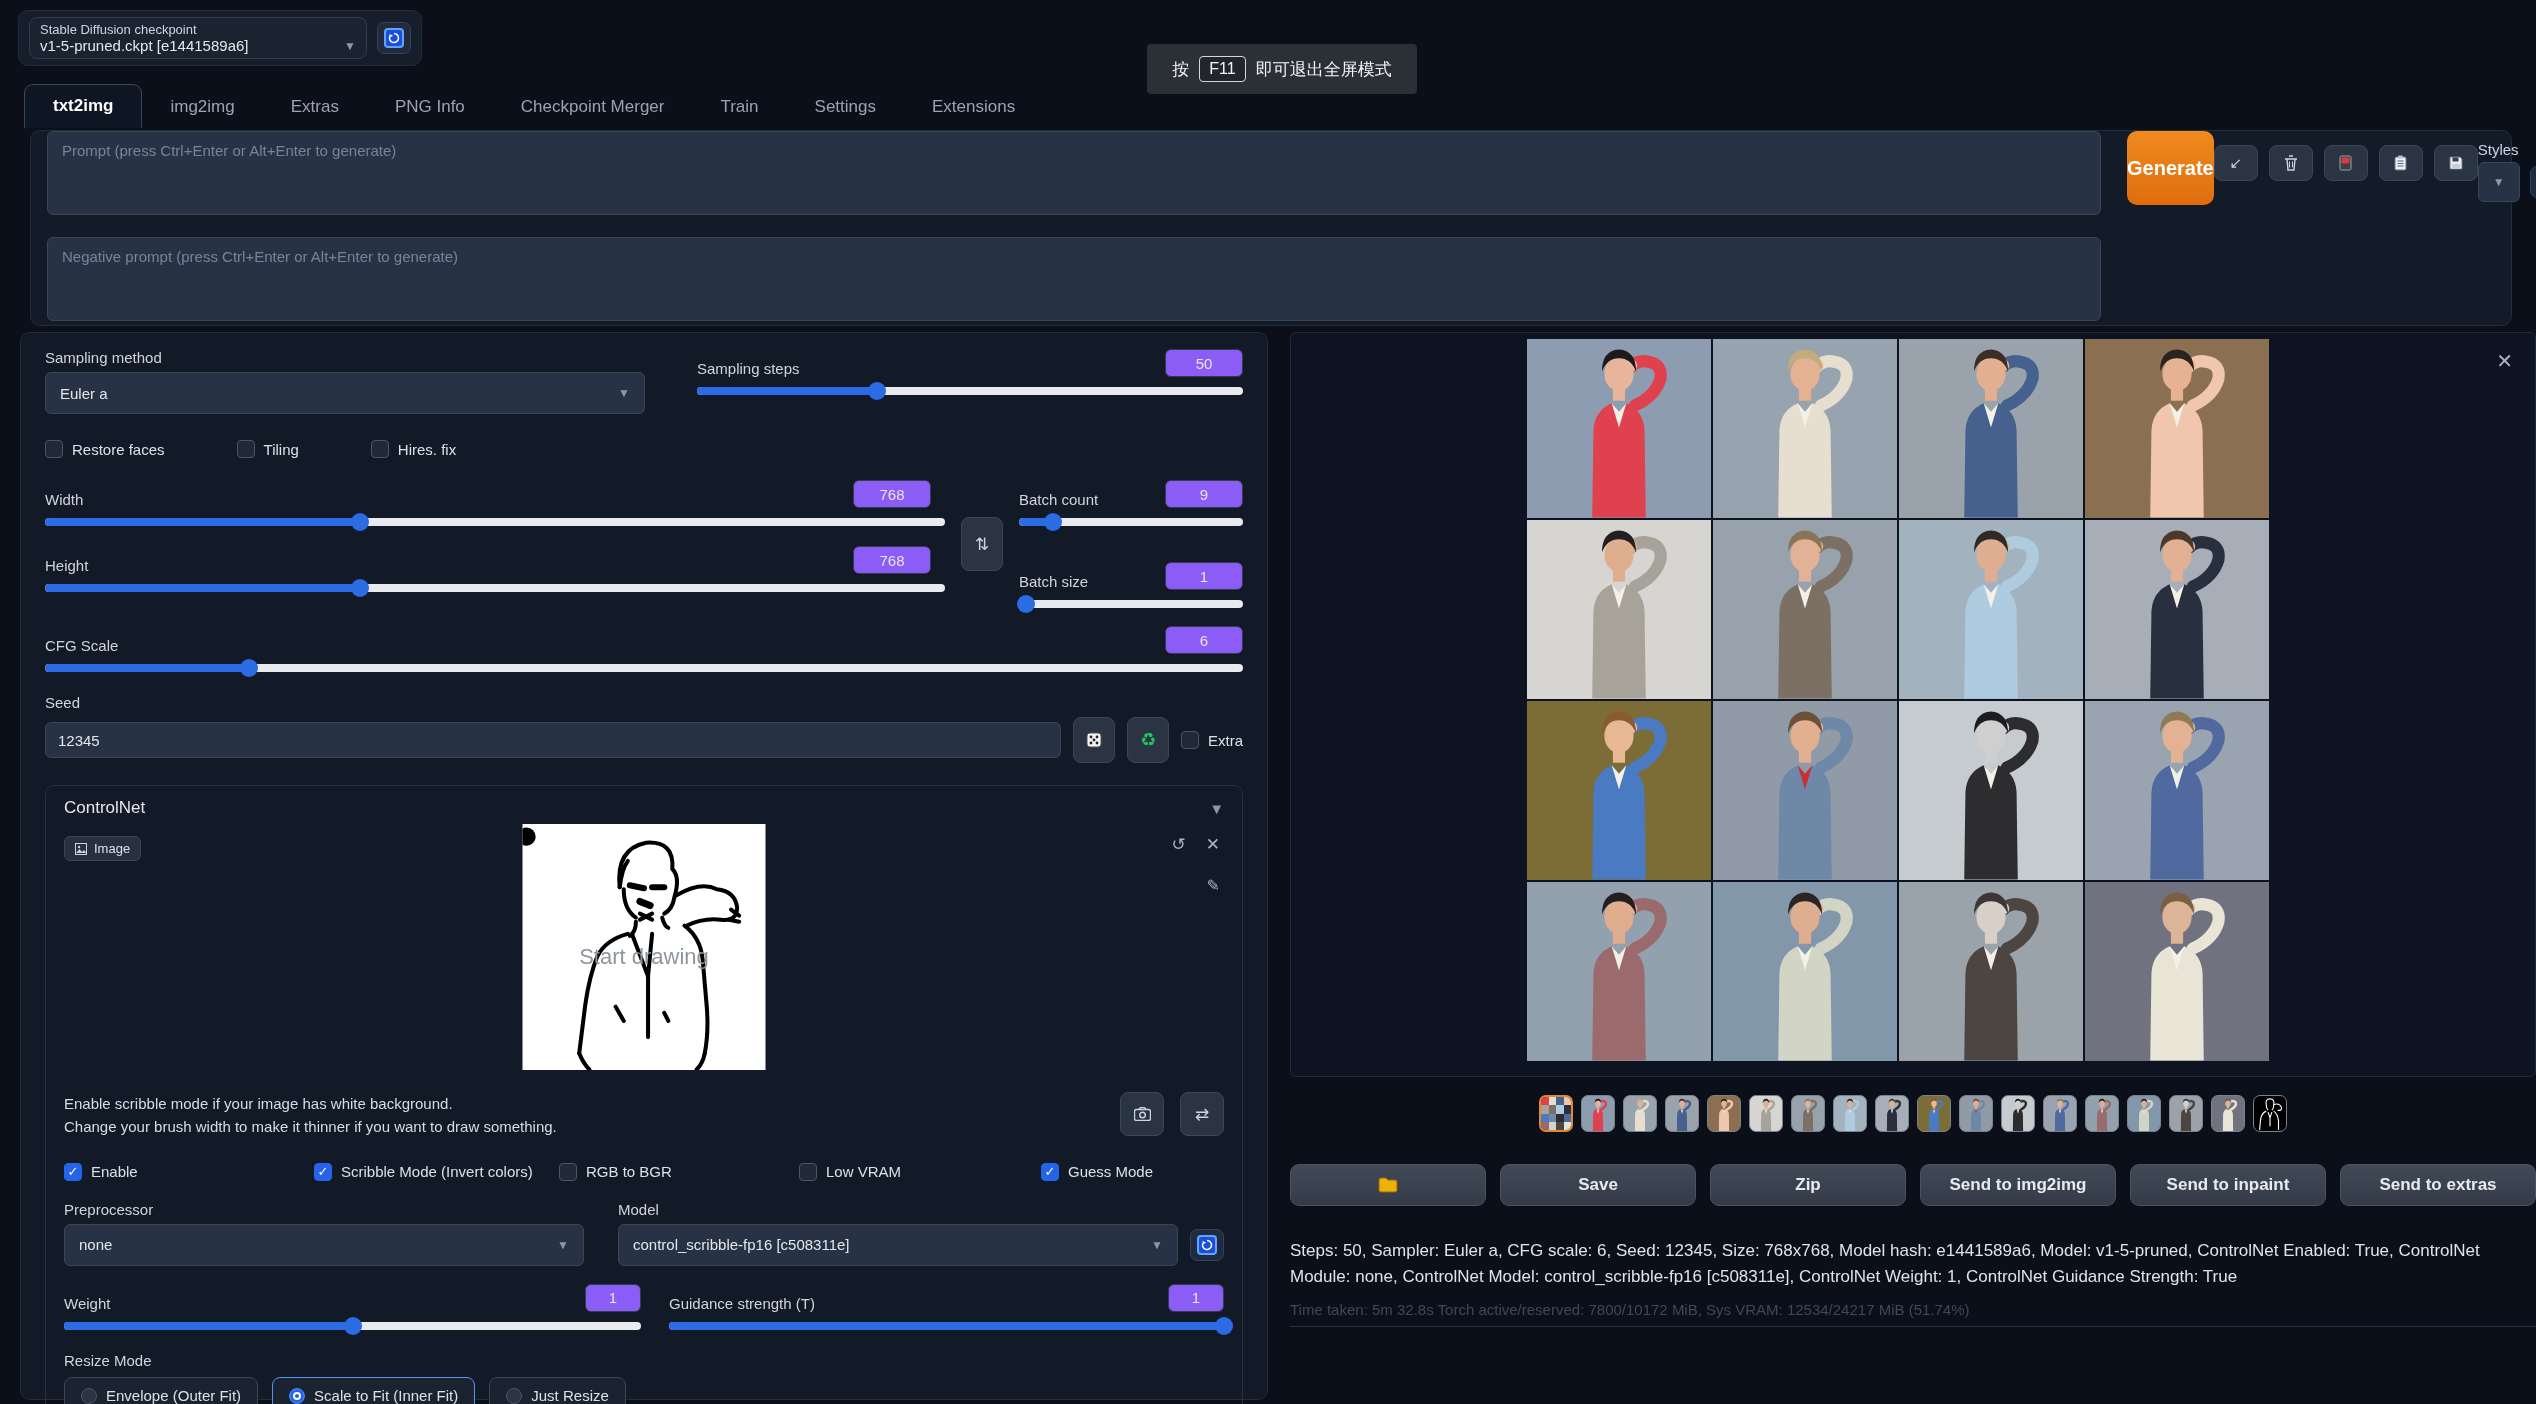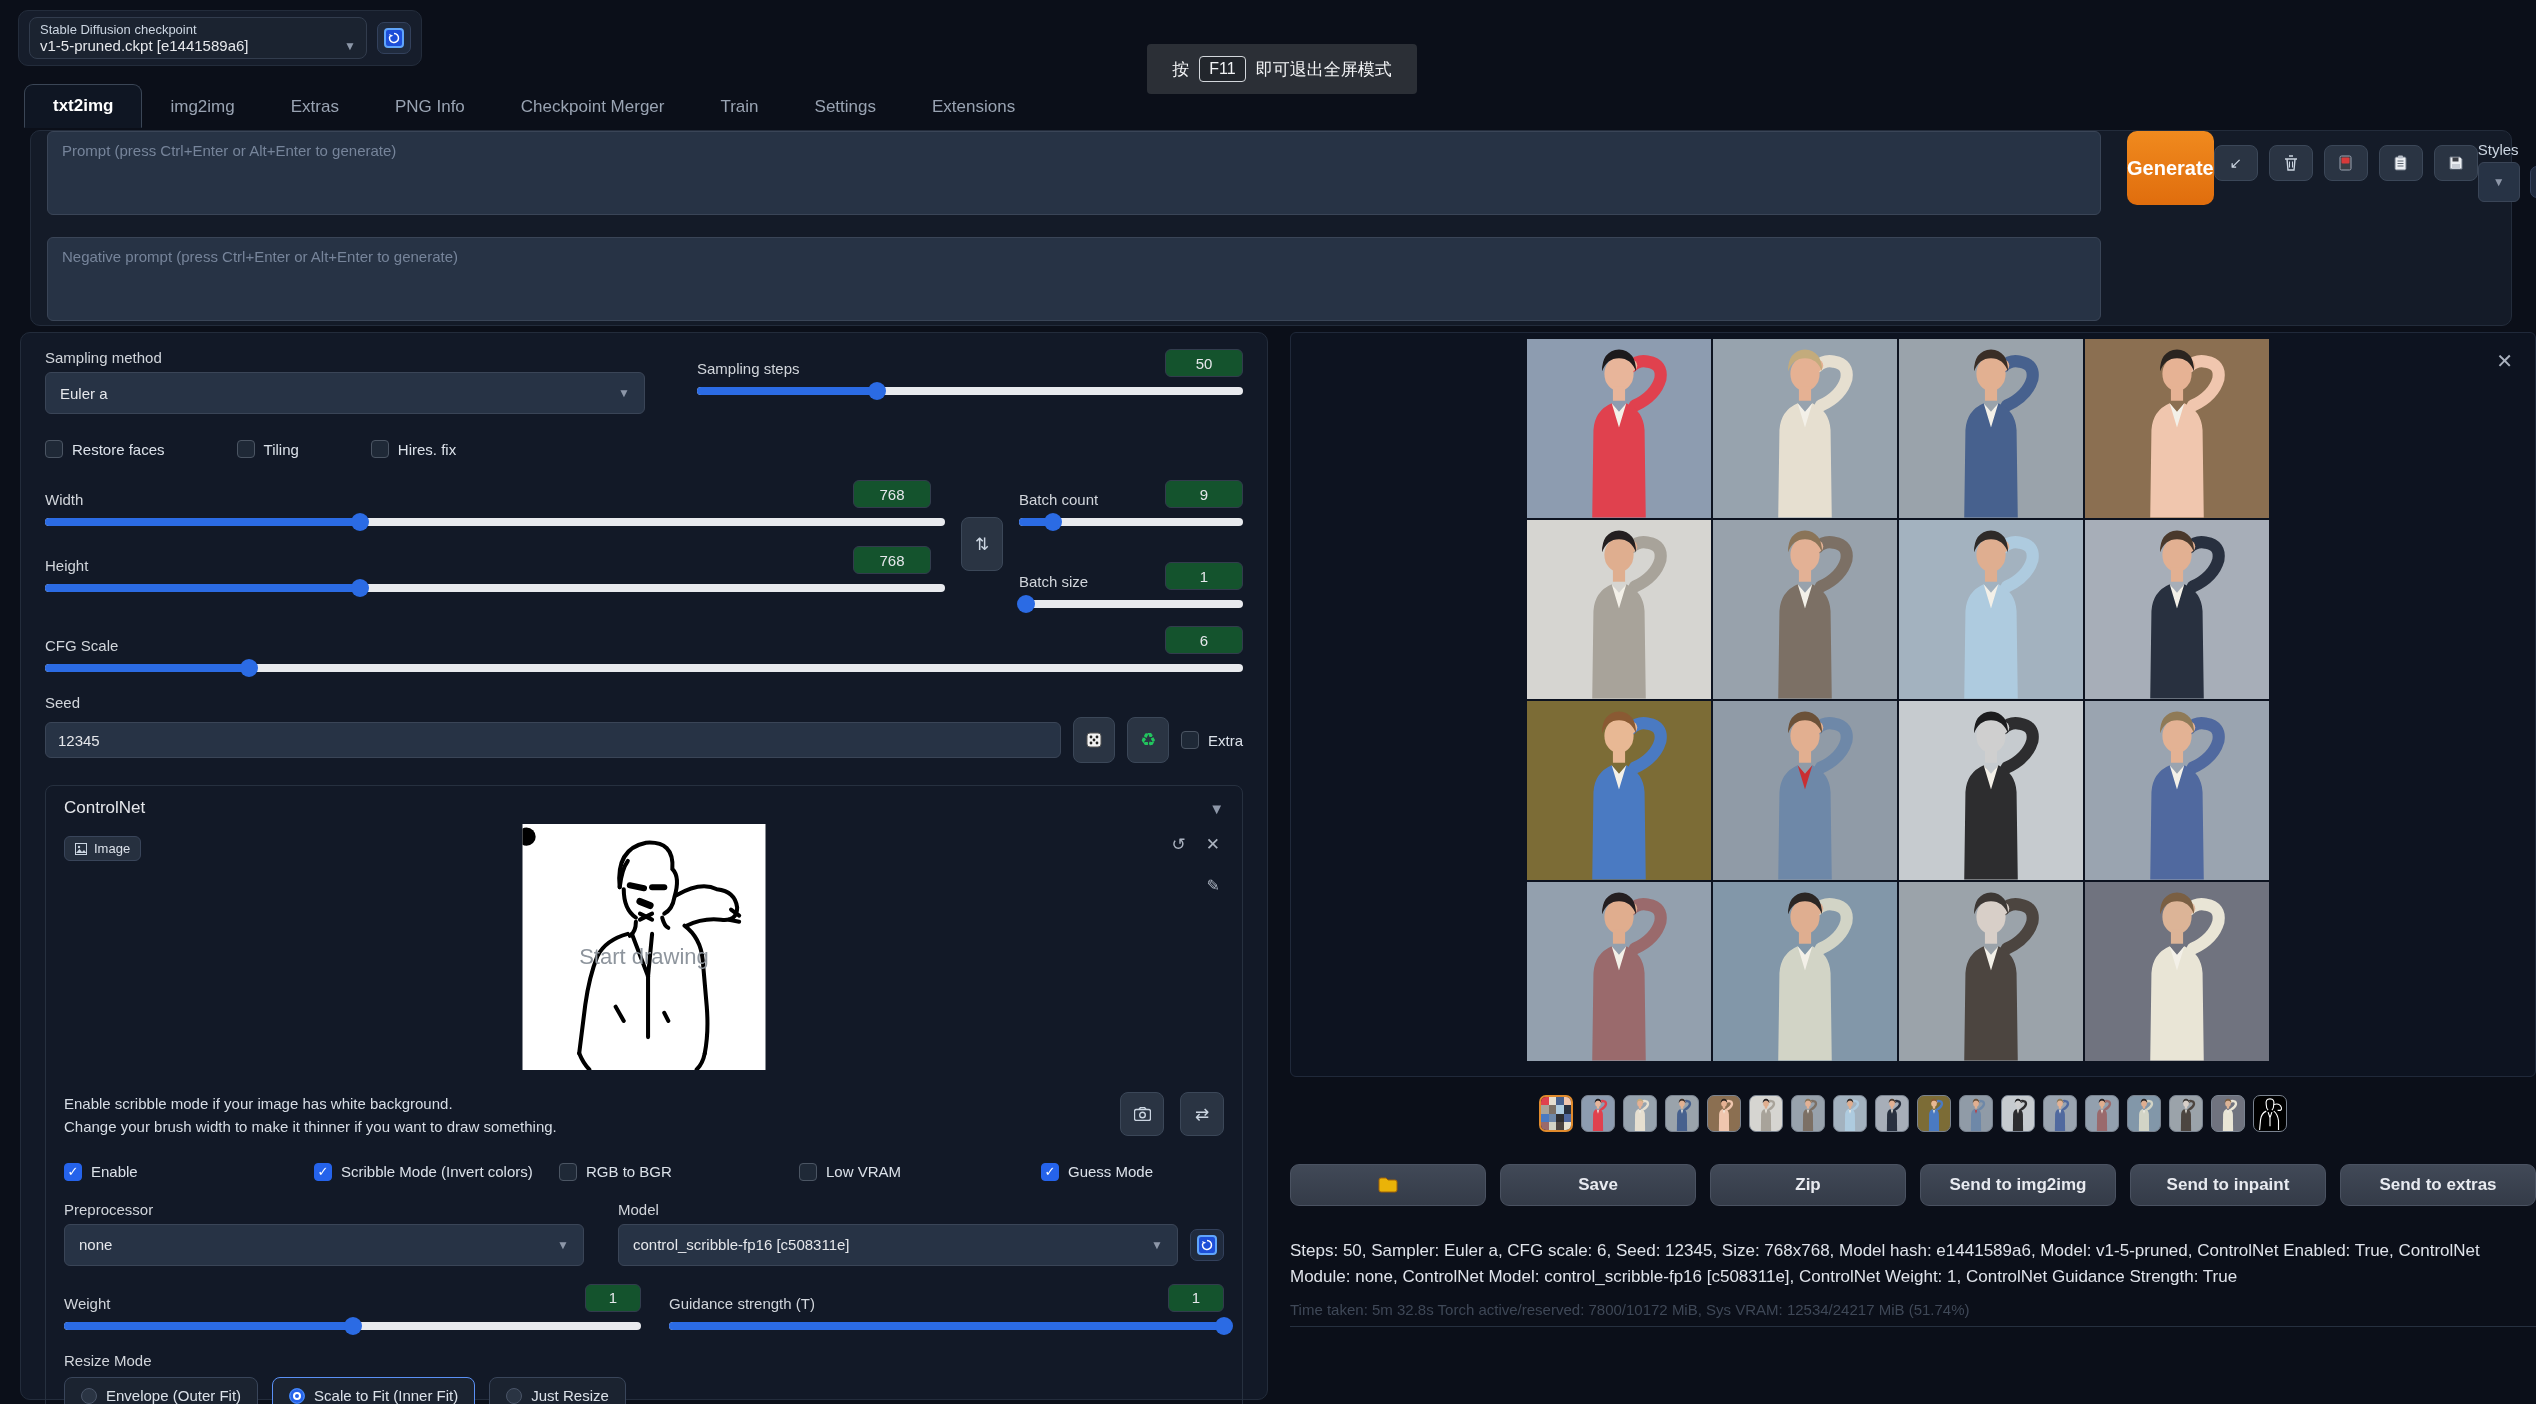--- a/index.html
+++ b/index.html
@@ -48,21 +48,21 @@
   .select { flex:1; height:40px; background:#273345; border:1px solid #3a4557; border-radius:6px;
     display:flex; align-items:center; justify-content:space-between; padding:0 14px; font-size:15px; }
 
   
   #left-col { left:20px; top:332px; width:1248px; height:1068px; background:#121927;
     border:1px solid #232c3b; border-radius:10px; padding:16px 24px; }
   .flabel { font-size:15px; color:#d1d5db; margin-bottom:6px; }
   .r1 { display:flex; gap:52px; }
   .r1 .c1 { width:600px; } .r1 .c2 { flex:1; }
   .shead { display:flex; justify-content:space-between; align-items:flex-end; margin-bottom:10px; }
-  .nbox { min-width:78px; height:28px; background:#14532d; border:1px solid #323c4d; border-radius:6px;
+  .nbox { min-width:78px; height:28px; background:#8b5cf6; border:1px solid #323c4d; border-radius:6px;
     display:flex; align-items:center; justify-content:center; font-size:15px; padding:0 8px; }
   .slider { height:8px; background:#e8eaee; border-radius:5px; position:relative; }
   .fill { position:absolute; left:0; top:0; bottom:0; background:#2b6be4; border-radius:5px; }
   .knob { position:absolute; right:-9px; top:50%; transform:translateY(-50%); width:18px; height:18px;
     border-radius:50%; background:#2b6be4; }
   .checkrow { margin-top:26px; display:flex; gap:72px; }
   .check { display:flex; align-items:center; gap:9px; font-size:15px; color:#dbe1e9; }
   .cbox { width:18px; height:18px; border-radius:4px; background:#1f2937; border:1px solid #4b5563;
     display:flex; align-items:center; justify-content:center; font-size:13px; color:#fff; }
   .cbox.on { background:#2563eb; border-color:#2563eb; }

